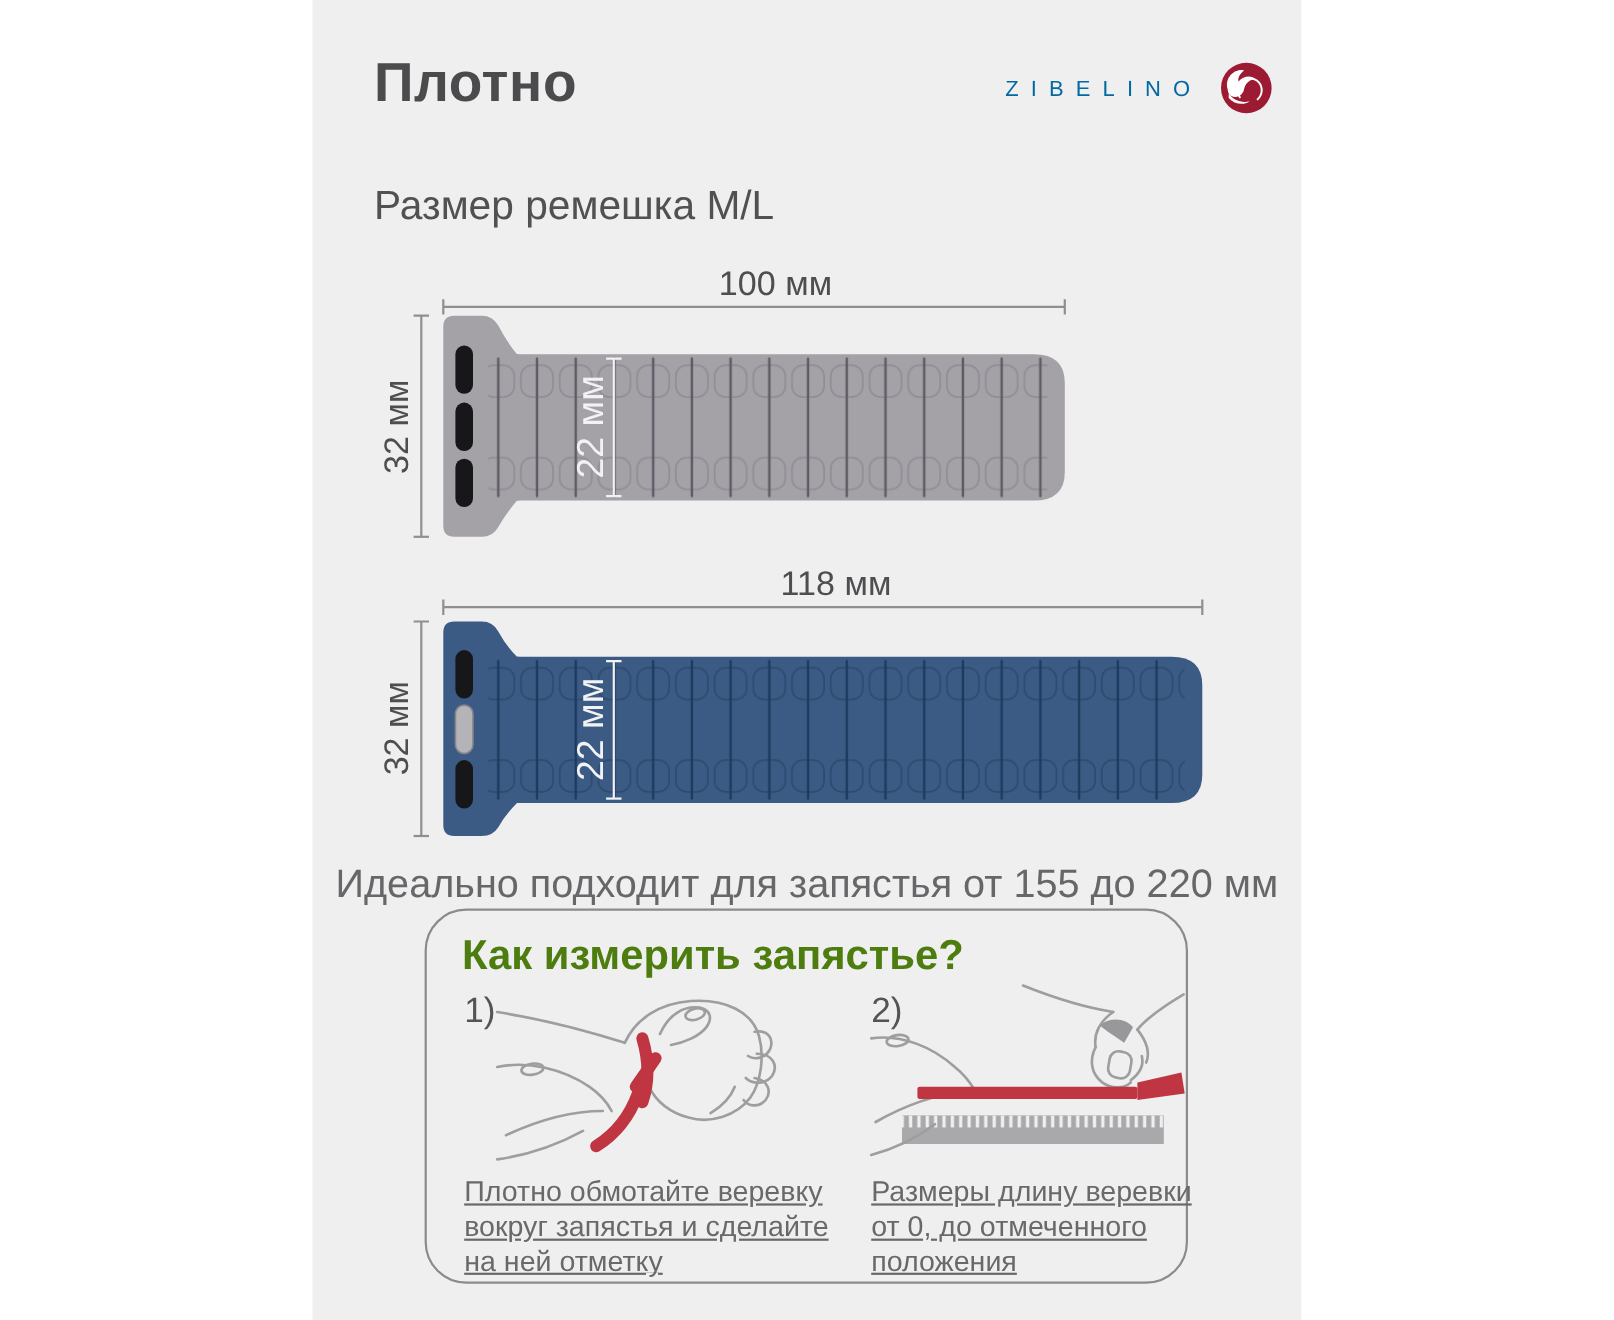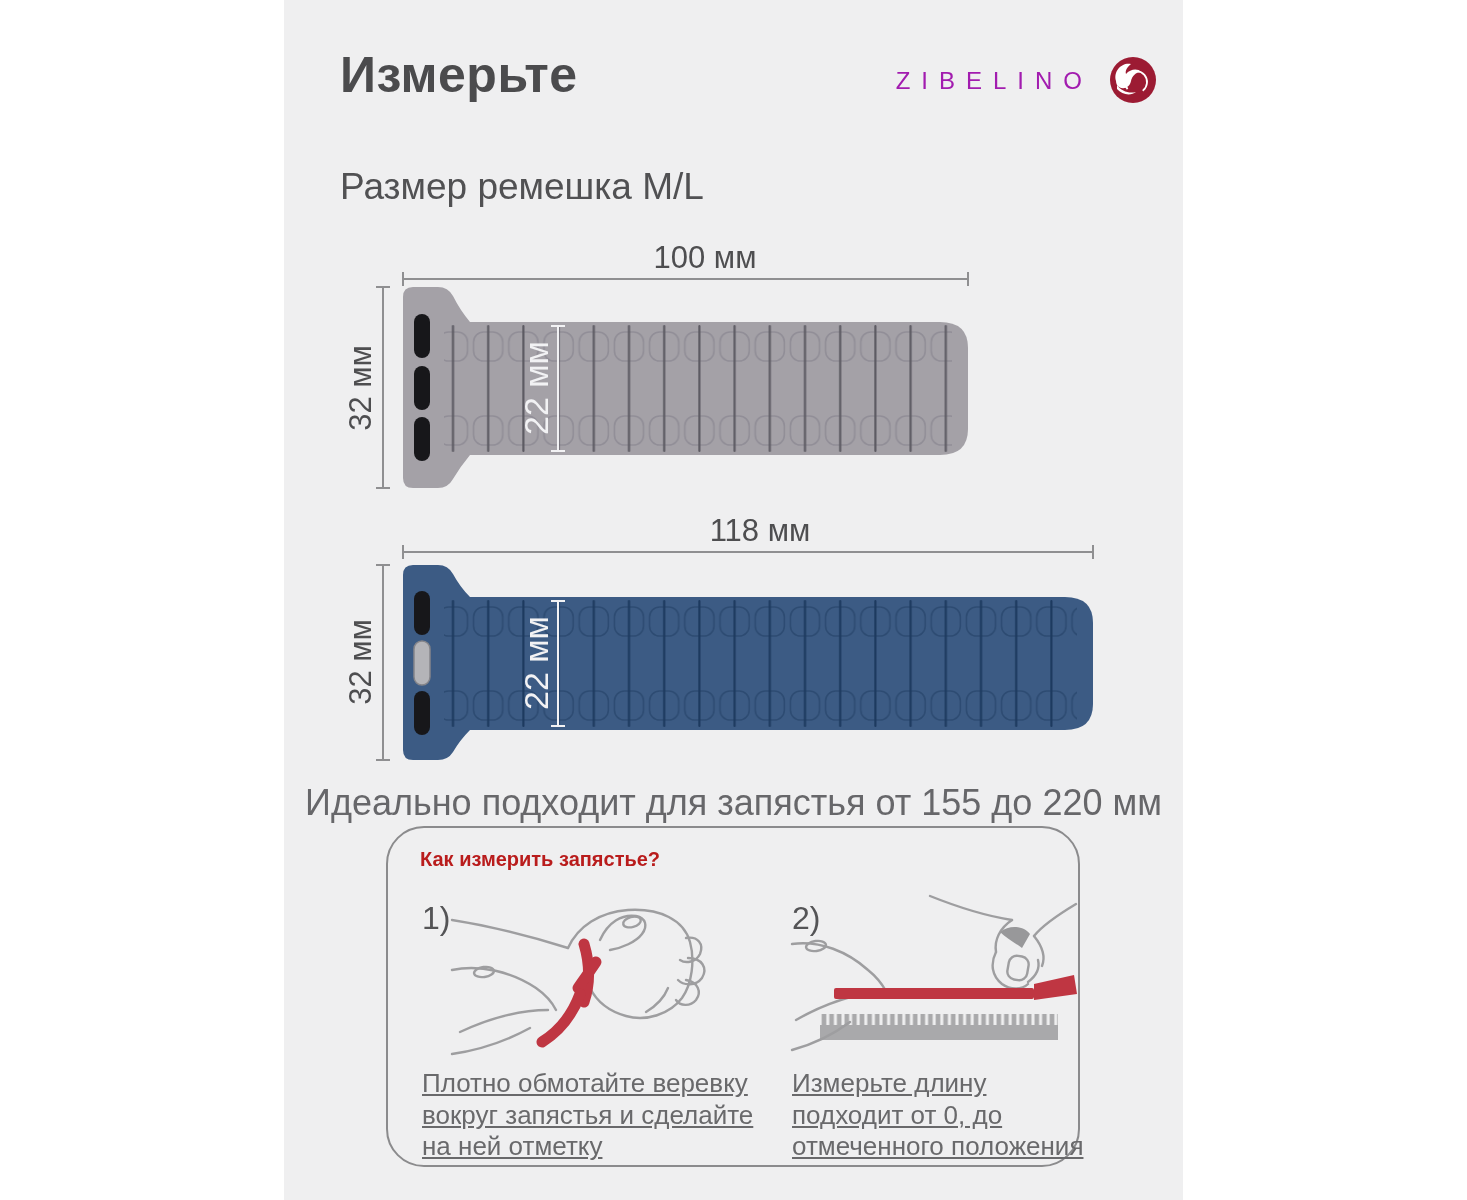--- a/index.html
+++ b/index.html
@@ -12,55 +12,55 @@
     background:#efeff0;
   }
   .abs{position:absolute;}
   .page-title{
     left:56px;top:46px;font-size:50px;font-weight:700;color:#4b4b4d;letter-spacing:.5px;
   }
   .brand{
     top:56px;right:26px;height:48px;display:flex;align-items:center;gap:16px;
   }
   .brand-word{
-    font-size:24px;font-weight:500;letter-spacing:11px;color:#a21caf;margin-top:2px;
+    font-size:20px;font-weight:500;letter-spacing:11px;color:#0369a1;margin-top:2px;
   }
   .subtitle{
     left:56px;top:166px;font-size:37px;font-weight:400;color:#515153;
   }
   .fit-note{
     left:0;top:782px;width:100%;text-align:center;font-size:36px;color:#67676a;
   }
   .guide-box{
     left:102px;top:826px;width:694px;height:341px;box-sizing:border-box;
     border:2px solid #8b8b8d;border-radius:38px;
   }
   .guide-title{
-    left:32px;top:20px;font-size:20px;font-weight:600;color:#b91c1c;text-align:center;
+    left:32px;top:20px;font-size:38px;font-weight:600;color:#4d7c0f;text-align:center;
   }
   .step-num{font-size:32px;color:#545456;}
   .step-num.n1{left:34px;top:72px;}
   .step-num.n2{left:404px;top:72px;}
   .caption{font-size:26px;line-height:1.22;color:#69696b;text-decoration:underline;}
   .caption.c1{left:34px;top:240px;width:344px;}
   .caption.c2{left:404px;top:240px;width:294px;}
   svg text{font-family:"Liberation Sans", sans-serif;}
   .dim-text{font-size:31px;fill:#4e4e50;}
   .dim-line{stroke:#8f8f91;stroke-width:2;}
   .lug-text{font-size:34px;fill:#f2f2f4;}
   .lug-line{stroke:#f2f2f4;stroke-width:2;}
   .sketch{fill:none;stroke:#9e9ea0;stroke-width:2.4;stroke-linecap:round;stroke-linejoin:round;}
   .rope{fill:none;stroke:#bf3642;stroke-width:11;stroke-linecap:round;}
 </style>
 </head>
 <body>
 
 <div class="card">
 
-  <div class="abs page-title">Измерьте</div>
+  <div class="abs page-title">Плотно</div>
 
   <div class="abs brand">
     <span class="brand-word">ZIBELINO</span>
     <svg width="48" height="48" viewBox="0 0 48 48">
       <circle cx="24" cy="24" r="23" fill="#9c1b33"></circle>
       <path d="M7,25 C4,15 13,6 22,8 C18,11 16,15 17,18 C21,13 29,12 32,16 C27,16 23,20 22,25 C21,31 15,34 10,31 C8,30 7,27 7,25 Z" fill="#fff"></path>
       <path d="M8,29 C12,35 20,38 27,36 C22,40 13,39 8,33 Z" fill="#fff"></path>
       <circle cx="27" cy="26" r="11" fill="none" stroke="#fff" stroke-width="1.8" stroke-dasharray="52 18" transform="rotate(140 27 26)"></circle>
     </svg>
   </div>
@@ -191,16 +191,16 @@
       <path d="M 210,38 C 220,30 234,32 240,40 L 232,54 C 224,48 216,44 210,38 Z" fill="#98989a"></path>
       <path class="sketch" d="M 206,58 C 200,70 202,82 212,90 C 220,96 232,96 238,90"></path>
       <rect class="sketch" x="218" y="62" width="20" height="24" rx="8" transform="rotate(10 228 74)"></rect>
       <path class="sketch" d="M 238,88 C 246,82 250,74 248,66"></path>
       <path class="sketch" d="M 244,42 C 252,52 256,62 252,72"></path>
       <rect x="44" y="94" width="200" height="11" rx="2" fill="#bf3642"></rect>
       <polygon points="244,90 284,81 287,100 244,106" fill="#bf3642"></polygon>
     </svg>
 
     <div class="abs caption c1">Плотно обмотайте веревку вокруг запястья и сделайте на ней отметку</div>
-    <div class="abs caption c2">Измерьте длину подходит от 0, до отмеченного положения</div>
+    <div class="abs caption c2">Размеры длину веревки от 0, до отмеченного положения</div>
   </div>
 
 </div>
 
 </body></html>

